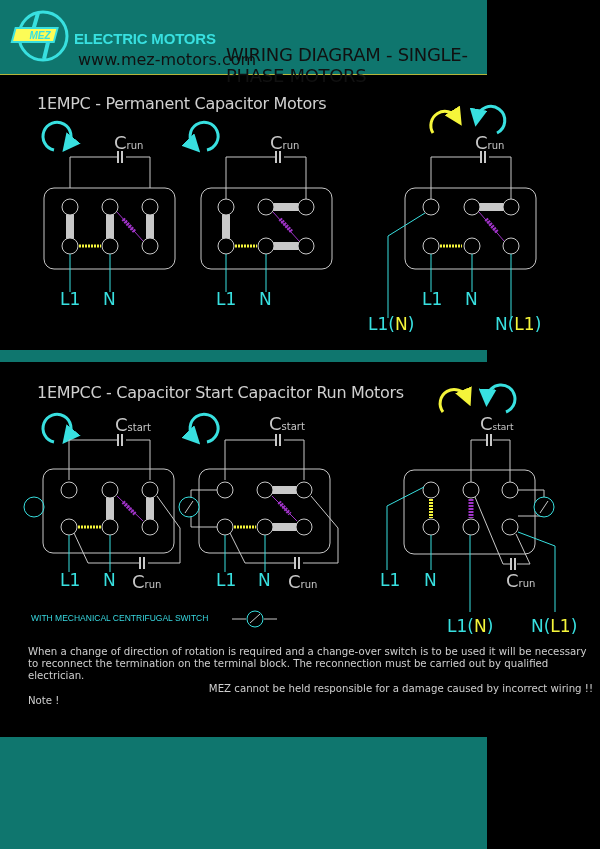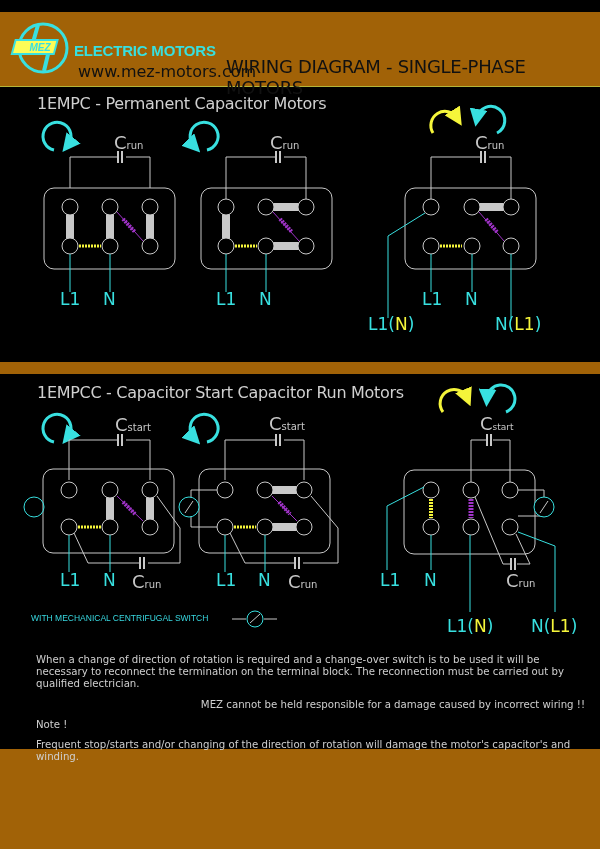--- a/index.html
+++ b/index.html
@@ -1,26 +1,26 @@
 <!DOCTYPE html>
 <html><head>
 <meta charset="utf-8">
 <style>
   html,body{margin:0;padding:0;}
   body{width:600px;height:849px;background:#000;position:relative;overflow:hidden;font-family:"DejaVu Sans","Liberation Sans",sans-serif;}
-  .band{position:absolute;left:0;width:600px;background:#a16207;margin-top:12px;}
+  .band{position:absolute;left:0;width:487px;background:#0f766e;}
   #hdr{top:0;height:74px;border-bottom:1px solid #b5b53a;}
   #mid{top:350px;height:12px;}
   #ftr{top:737px;height:112px;}
   .logo-text{position:absolute;left:74px;top:30px;font-family:"Liberation Sans",sans-serif;font-weight:bold;font-size:15px;color:#38e0e0;letter-spacing:-0.2px;}
   .logo-url{position:absolute;left:78px;top:50px;font-size:16px;color:#111;}
   .title{position:absolute;left:226px;top:44px;font-size:18px;color:#111;letter-spacing:-0.3px;}
   .sec-title{position:absolute;font-size:16px;color:#d0d0d0;letter-spacing:-0.3px;}
   .notes{position:absolute;left:28px;top:646px;width:565px;font-size:10.2px;line-height:12.2px;color:#cfcfcf;}
-  .notes p{margin:8px;}
+  .notes p{margin:0;}
   .notes .i{text-align:right;}
   .notes .b{font-weight:normal;}
   .switch-label{position:absolute;left:31px;top:613px;font-family:"Liberation Sans",sans-serif;font-weight:normal;font-size:8.5px;color:#38d8e0;}
   svg{position:absolute;left:0;top:0;}
   .lbl{font-family:"DejaVu Sans",sans-serif;}
 </style>
 </head>
 <body>
 
 <div id="hdr" class="band">
@@ -223,14 +223,13 @@
     <text x="531" y="632"><tspan>N(</tspan><tspan fill="#f5f53a">L1</tspan><tspan>)</tspan></text>
   </g>
 </svg>
 
 <div class="switch-label">WITH MECHANICAL CENTRIFUGAL SWITCH</div>
 
 <div class="notes">
   <p>When a change of direction of rotation is required and a change-over switch is to be used it will be necessary to reconnect the termination on the terminal block. The reconnection must be carried out by qualified electrician.</p>
   <p class="i">MEZ cannot be held responsible for a damage caused by incorrect wiring !!</p>
   <p class="b">Note !</p>
-  <p>Frequent stop/starts and/or changing of the direction of rotation will damage the motor's capacitor's and winding.</p>
 </div>
 
 </body></html>

